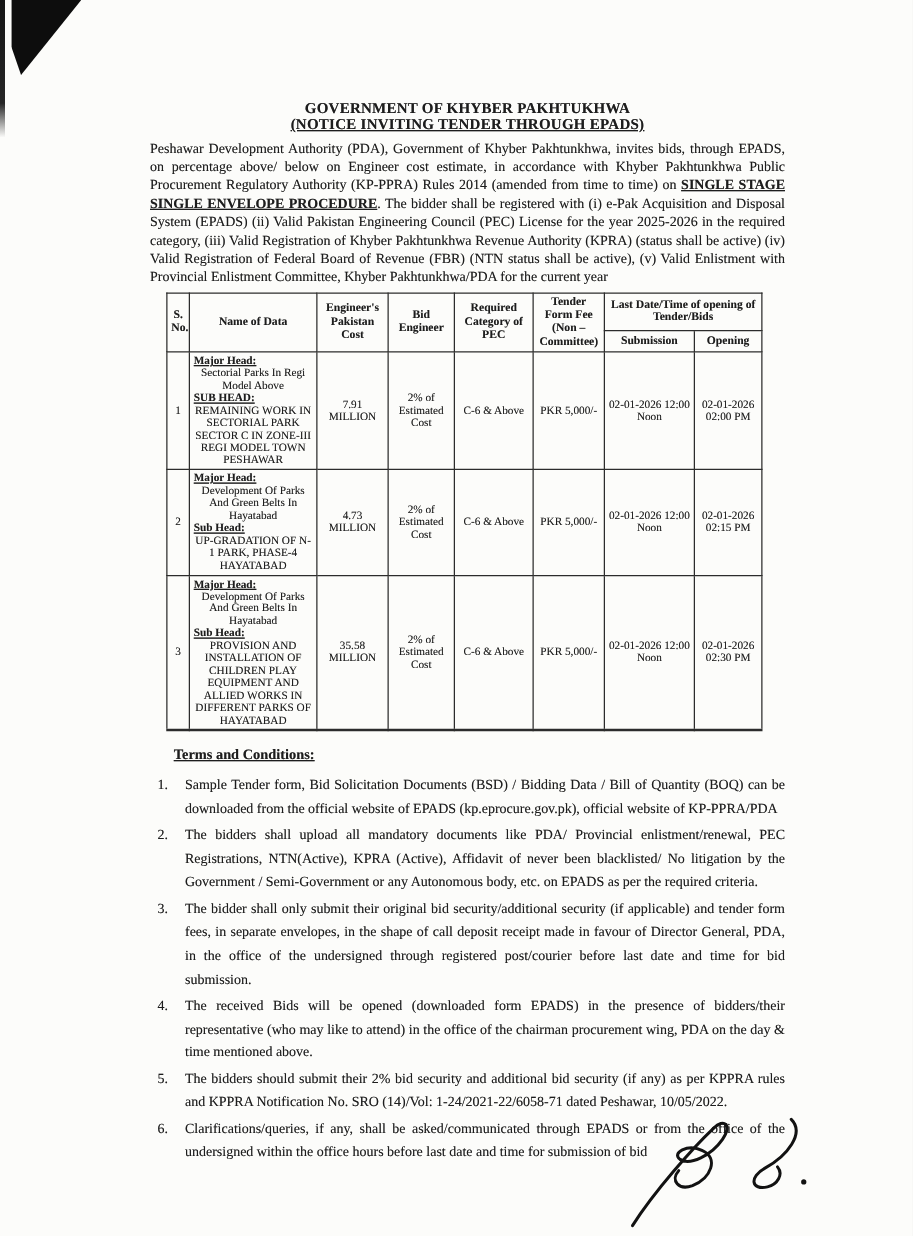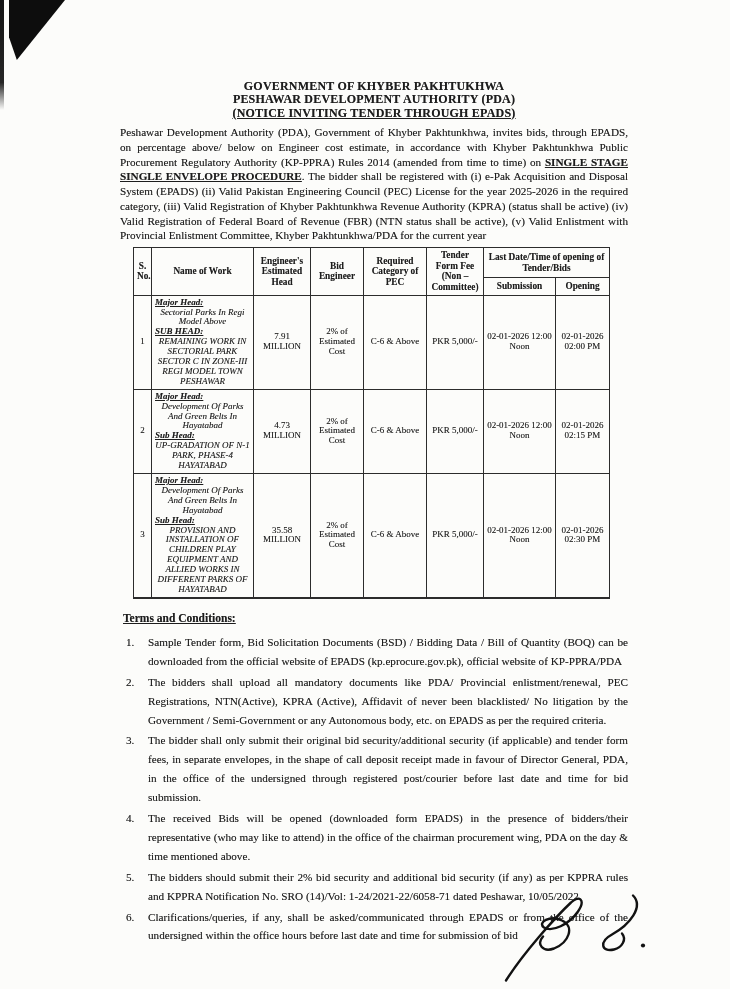--- a/index.html
+++ b/index.html
@@ -61,34 +61,33 @@
     padding:2px 3px;
     vertical-align:middle;
     text-align:center;
     text-shadow:0 0 .3px rgba(20,20,20,.4);
   }
   table.tender th{font-weight:bold;font-size:9.3px;line-height:10.6px;}
   td.name-cell{
     text-align:justify;
     vertical-align:top;
     padding:2px 4px;
-    font-style:italic;
   }
   .mh-label,.sh-label{font-weight:bold;text-decoration:underline;display:block;text-align:left;}
   .col-sno{width:18px;}
   .col-name{width:102px;}
   .col-cost{width:57px;}
   .col-bid{width:53px;}
   .col-pec{width:63px;}
   .col-fee{width:57px;}
   .col-sub{width:72px;}
   .col-open{width:54px;}
   .terms-heading{
     margin-top:13px;
-    margin-left:3px;
+    margin-left:19px;
     font-weight:bold;
     font-size:11.5px;
     text-decoration:underline;
     text-shadow:0 0 .4px rgba(20,20,20,.5);
   }
   ol.terms{
     list-style:none;
     margin:9px 0 0 0;
     padding:0;
     font-size:11.2px;
@@ -111,42 +110,41 @@
 
 <div class="page">
 
   <div class="corner-tri"></div>
   <div class="edge-bar"></div>
 
   <div class="content">
 
     <div class="doc-title">
       <div>GOVERNMENT OF KHYBER PAKHTUKHWA</div>
-      <div>PESHAWAR DEVELOPMENT AUTHORITY (PDA)</div>
       <div class="underlined">(NOTICE INVITING TENDER THROUGH EPADS)</div>
     </div>
 
     <div class="intro"><span>Peshawar Development Authority (PDA), Government of Khyber Pakhtunkhwa, invites bids, through EPADS, on percentage above/ below on Engineer cost estimate, in accordance with Khyber Pakhtunkhwa Public Procurement Regulatory Authority (KP-PPRA) Rules 2014 (amended from time to time) on </span><span class="emph">SINGLE STAGE SINGLE ENVELOPE PROCEDURE</span><span>. The bidder shall be registered with (i) e-Pak Acquisition and Disposal System (EPADS) (ii) Valid Pakistan Engineering Council (PEC) License for the year 2025-2026 in the required category, (iii) Valid Registration of Khyber Pakhtunkhwa Revenue Authority (KPRA) (status shall be active) (iv) Valid Registration of Federal Board of Revenue (FBR) (NTN status shall be active),  (v) Valid Enlistment with Provincial Enlistment Committee, Khyber Pakhtunkhwa/PDA for the current year</span></div>
 
     <table class="tender">
       <colgroup>
         <col class="col-sno">
           <col class="col-name">
           <col class="col-cost">
           <col class="col-bid">
         <col class="col-pec">
           <col class="col-fee">
           <col class="col-sub">
           <col class="col-open">
       </colgroup>
       <thead>
         <tr>
           <th rowspan="2">S. No.</th>
-          <th rowspan="2">Name of Work</th>
-          <th rowspan="2">Engineer's Estimated Head</th>
+          <th rowspan="2">Name of Data</th>
+          <th rowspan="2">Engineer's Pakistan Cost</th>
           <th rowspan="2">Bid Engineer</th>
           <th rowspan="2">Required Category of PEC</th>
           <th rowspan="2">Tender Form Fee (Non – Committee)</th>
           <th colspan="2">Last Date/Time of opening of Tender/Bids</th>
         </tr>
         <tr>
           <th>Submission</th>
           <th>Opening</th>
         </tr>
       </thead>

